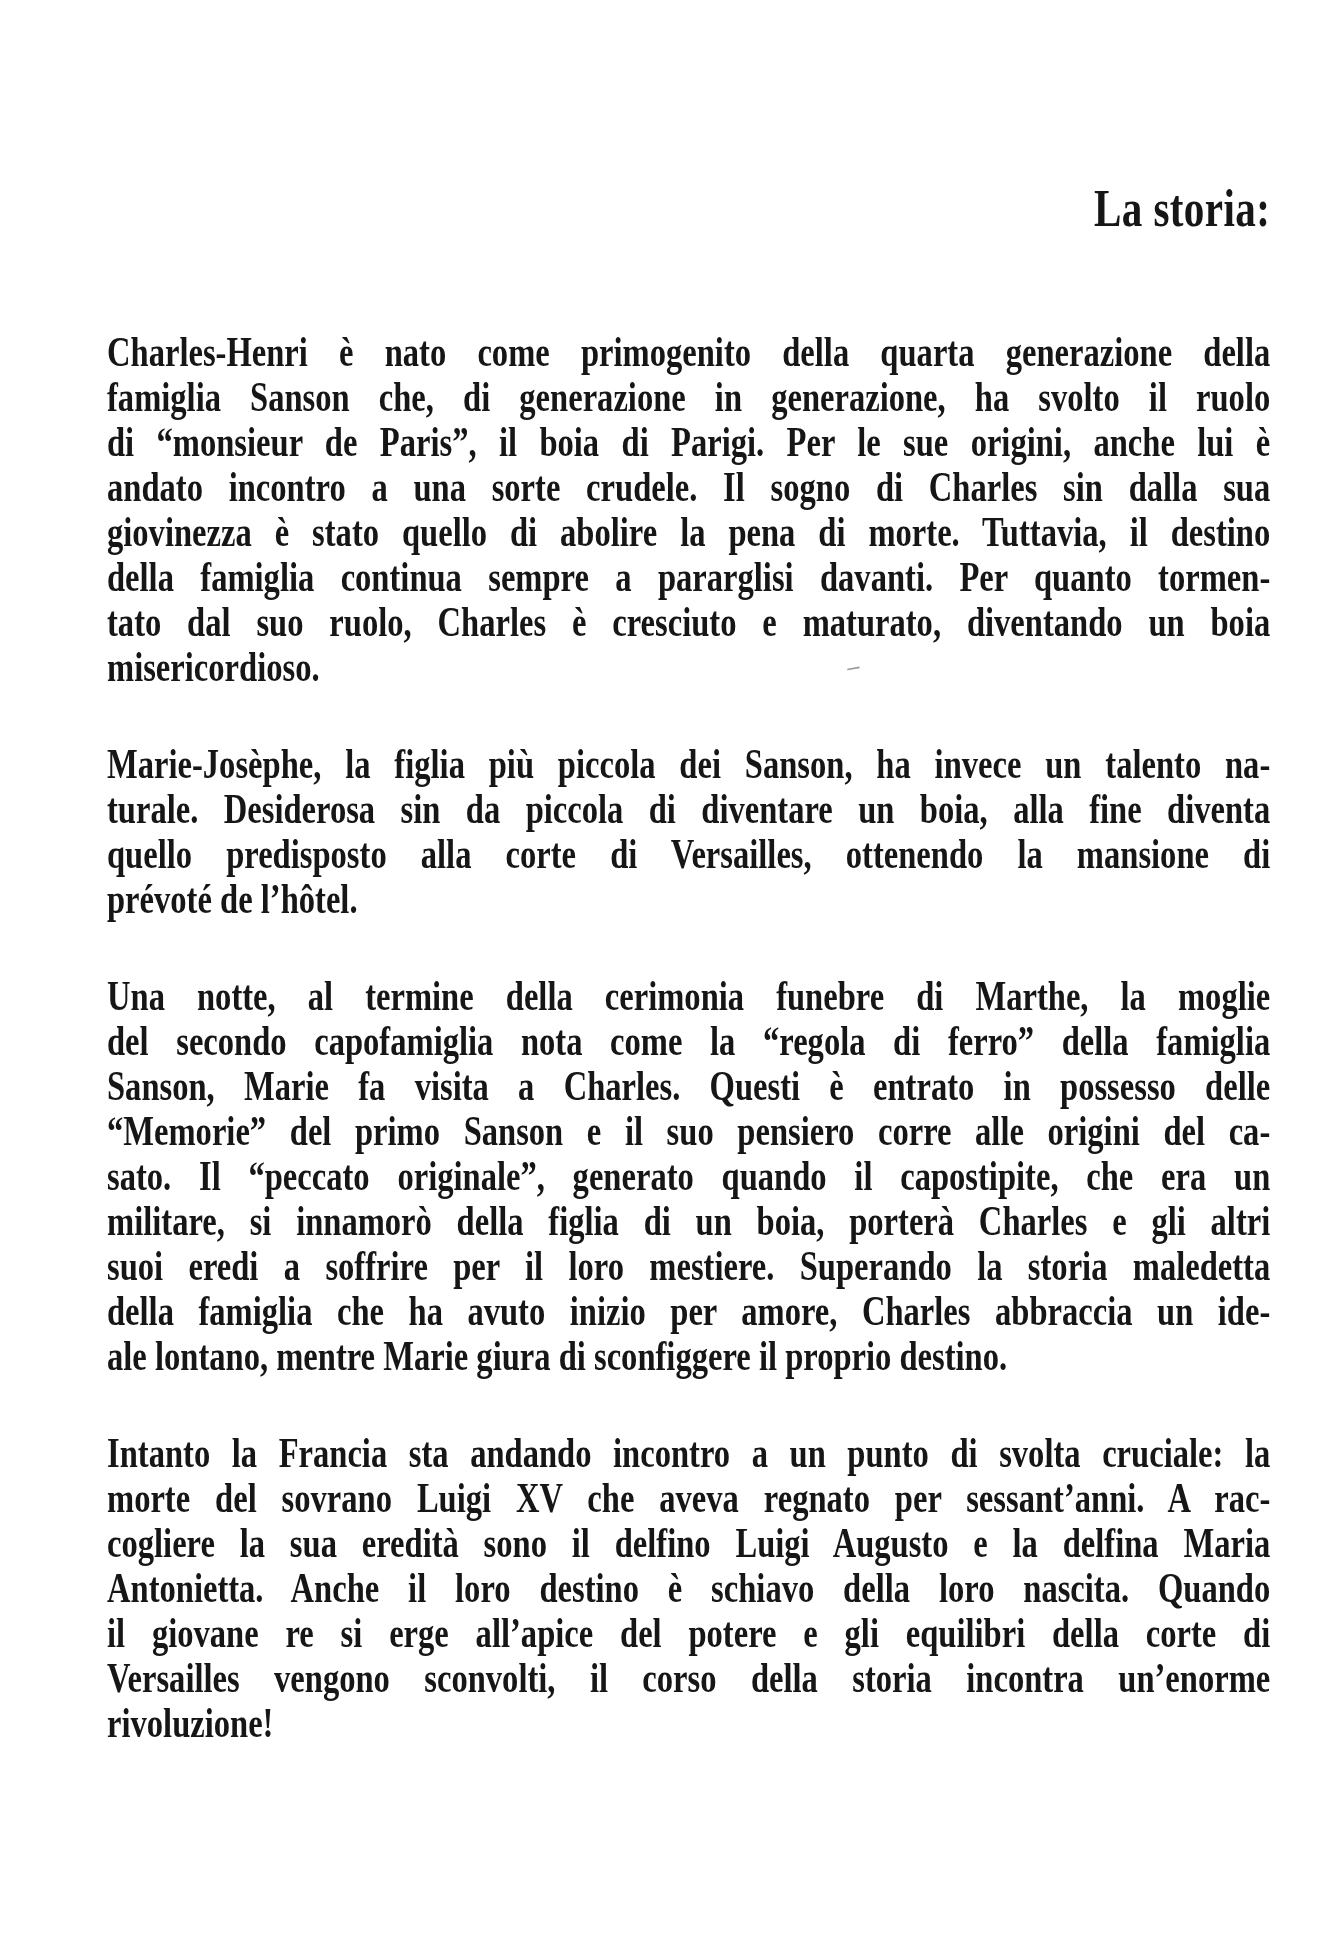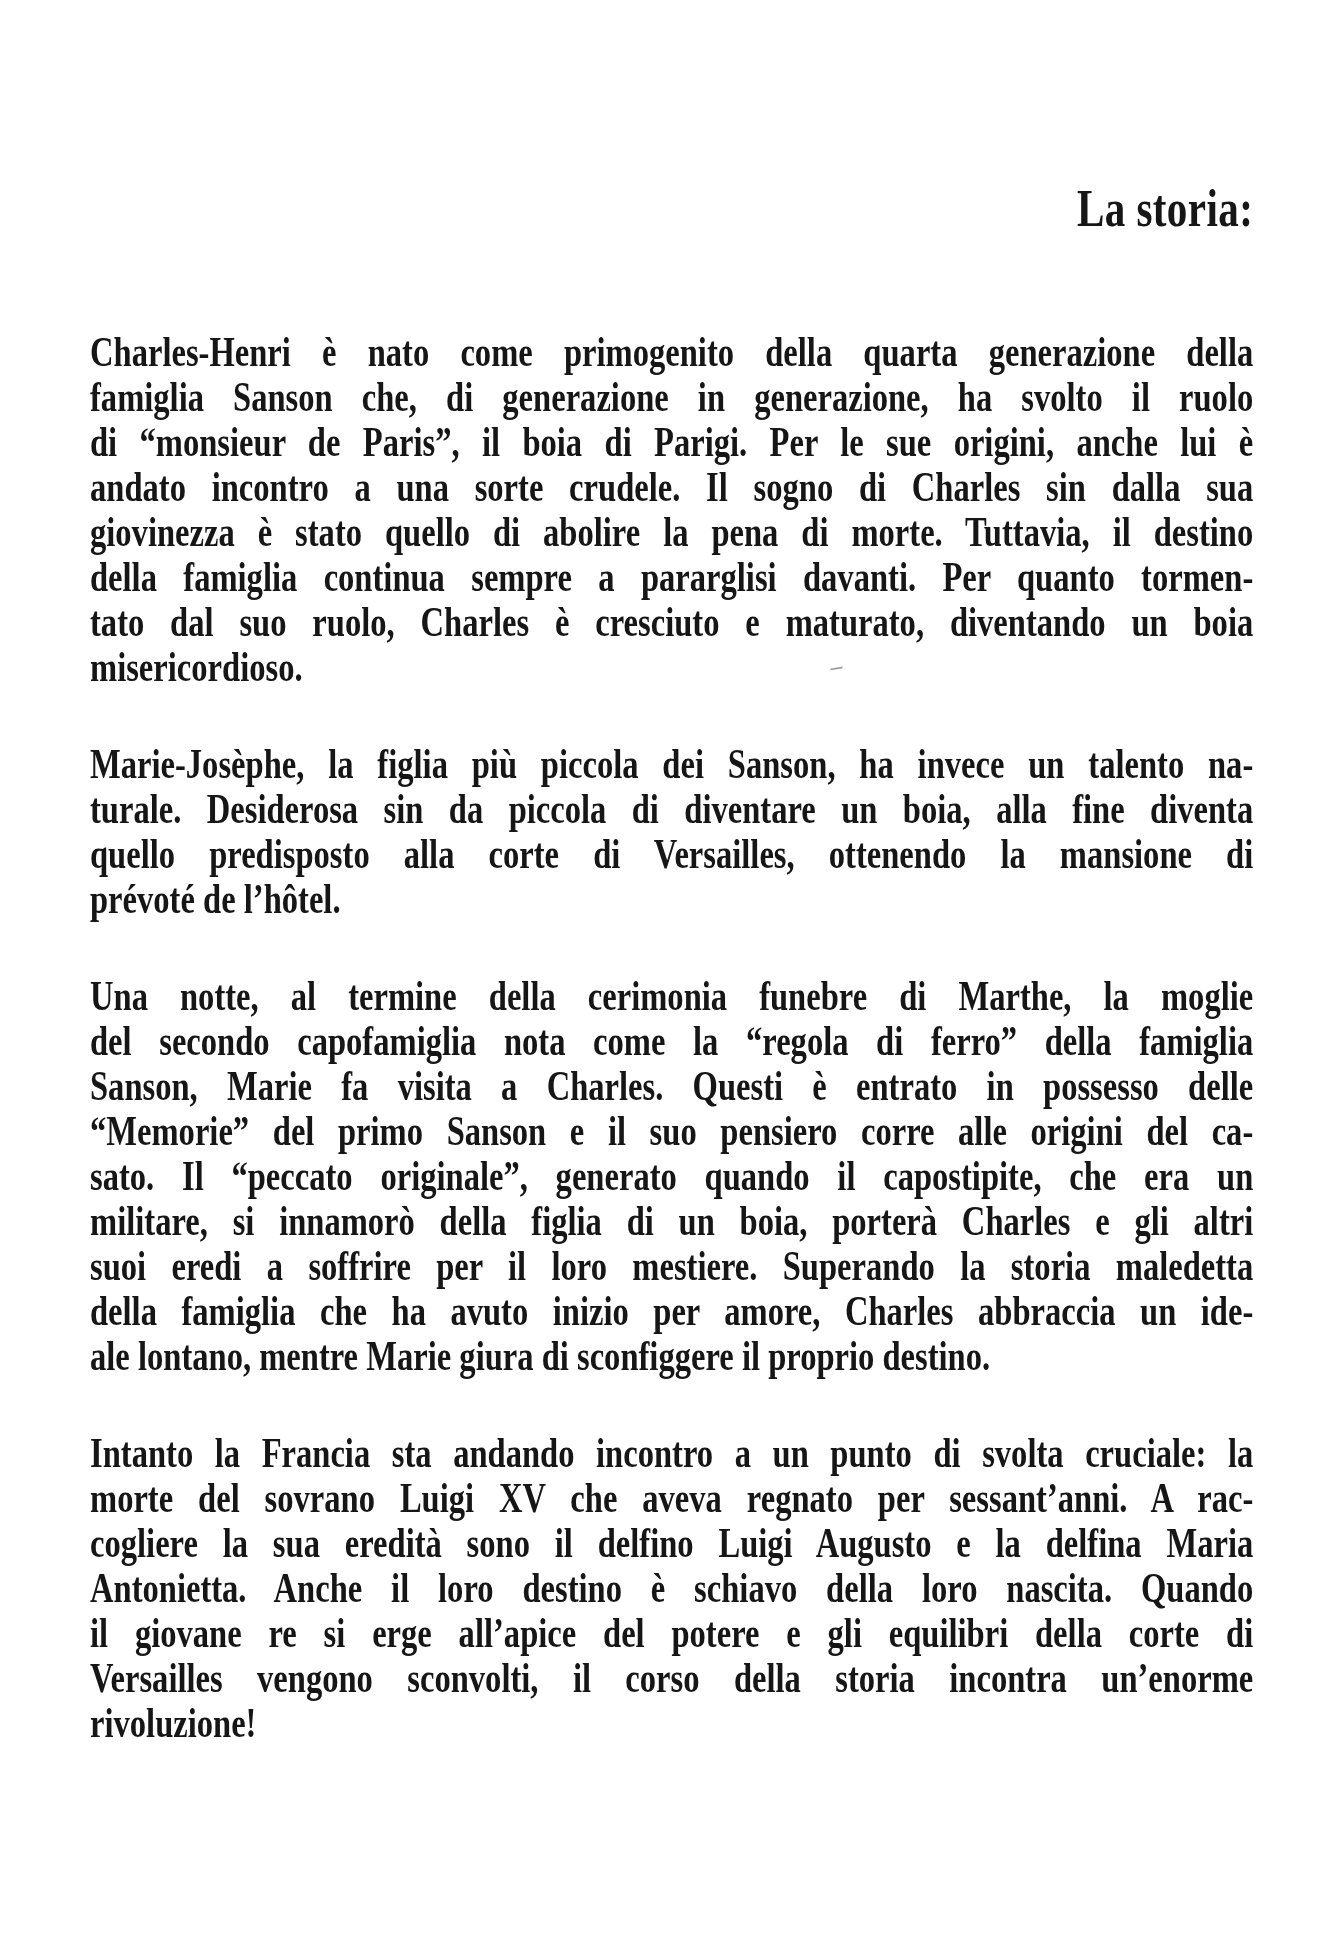--- a/index.html
+++ b/index.html
@@ -14,20 +14,21 @@
     font-family: "Liberation Serif", "DejaVu Serif", serif;
     position: relative;
     overflow: hidden;
   }
   .page {
     position: absolute;
     inset: 0;
     padding-top: 182px;
     padding-left: 90px;
     box-sizing: border-box;
+    margin-left: 17px;
   }
   
   .scale-wrap {
     width: 1500px;
     transform: scaleX(0.7755);
     transform-origin: 0 0;
   }
   .title {
     margin: 0 0 96px 0;
     font-size: 53px;

